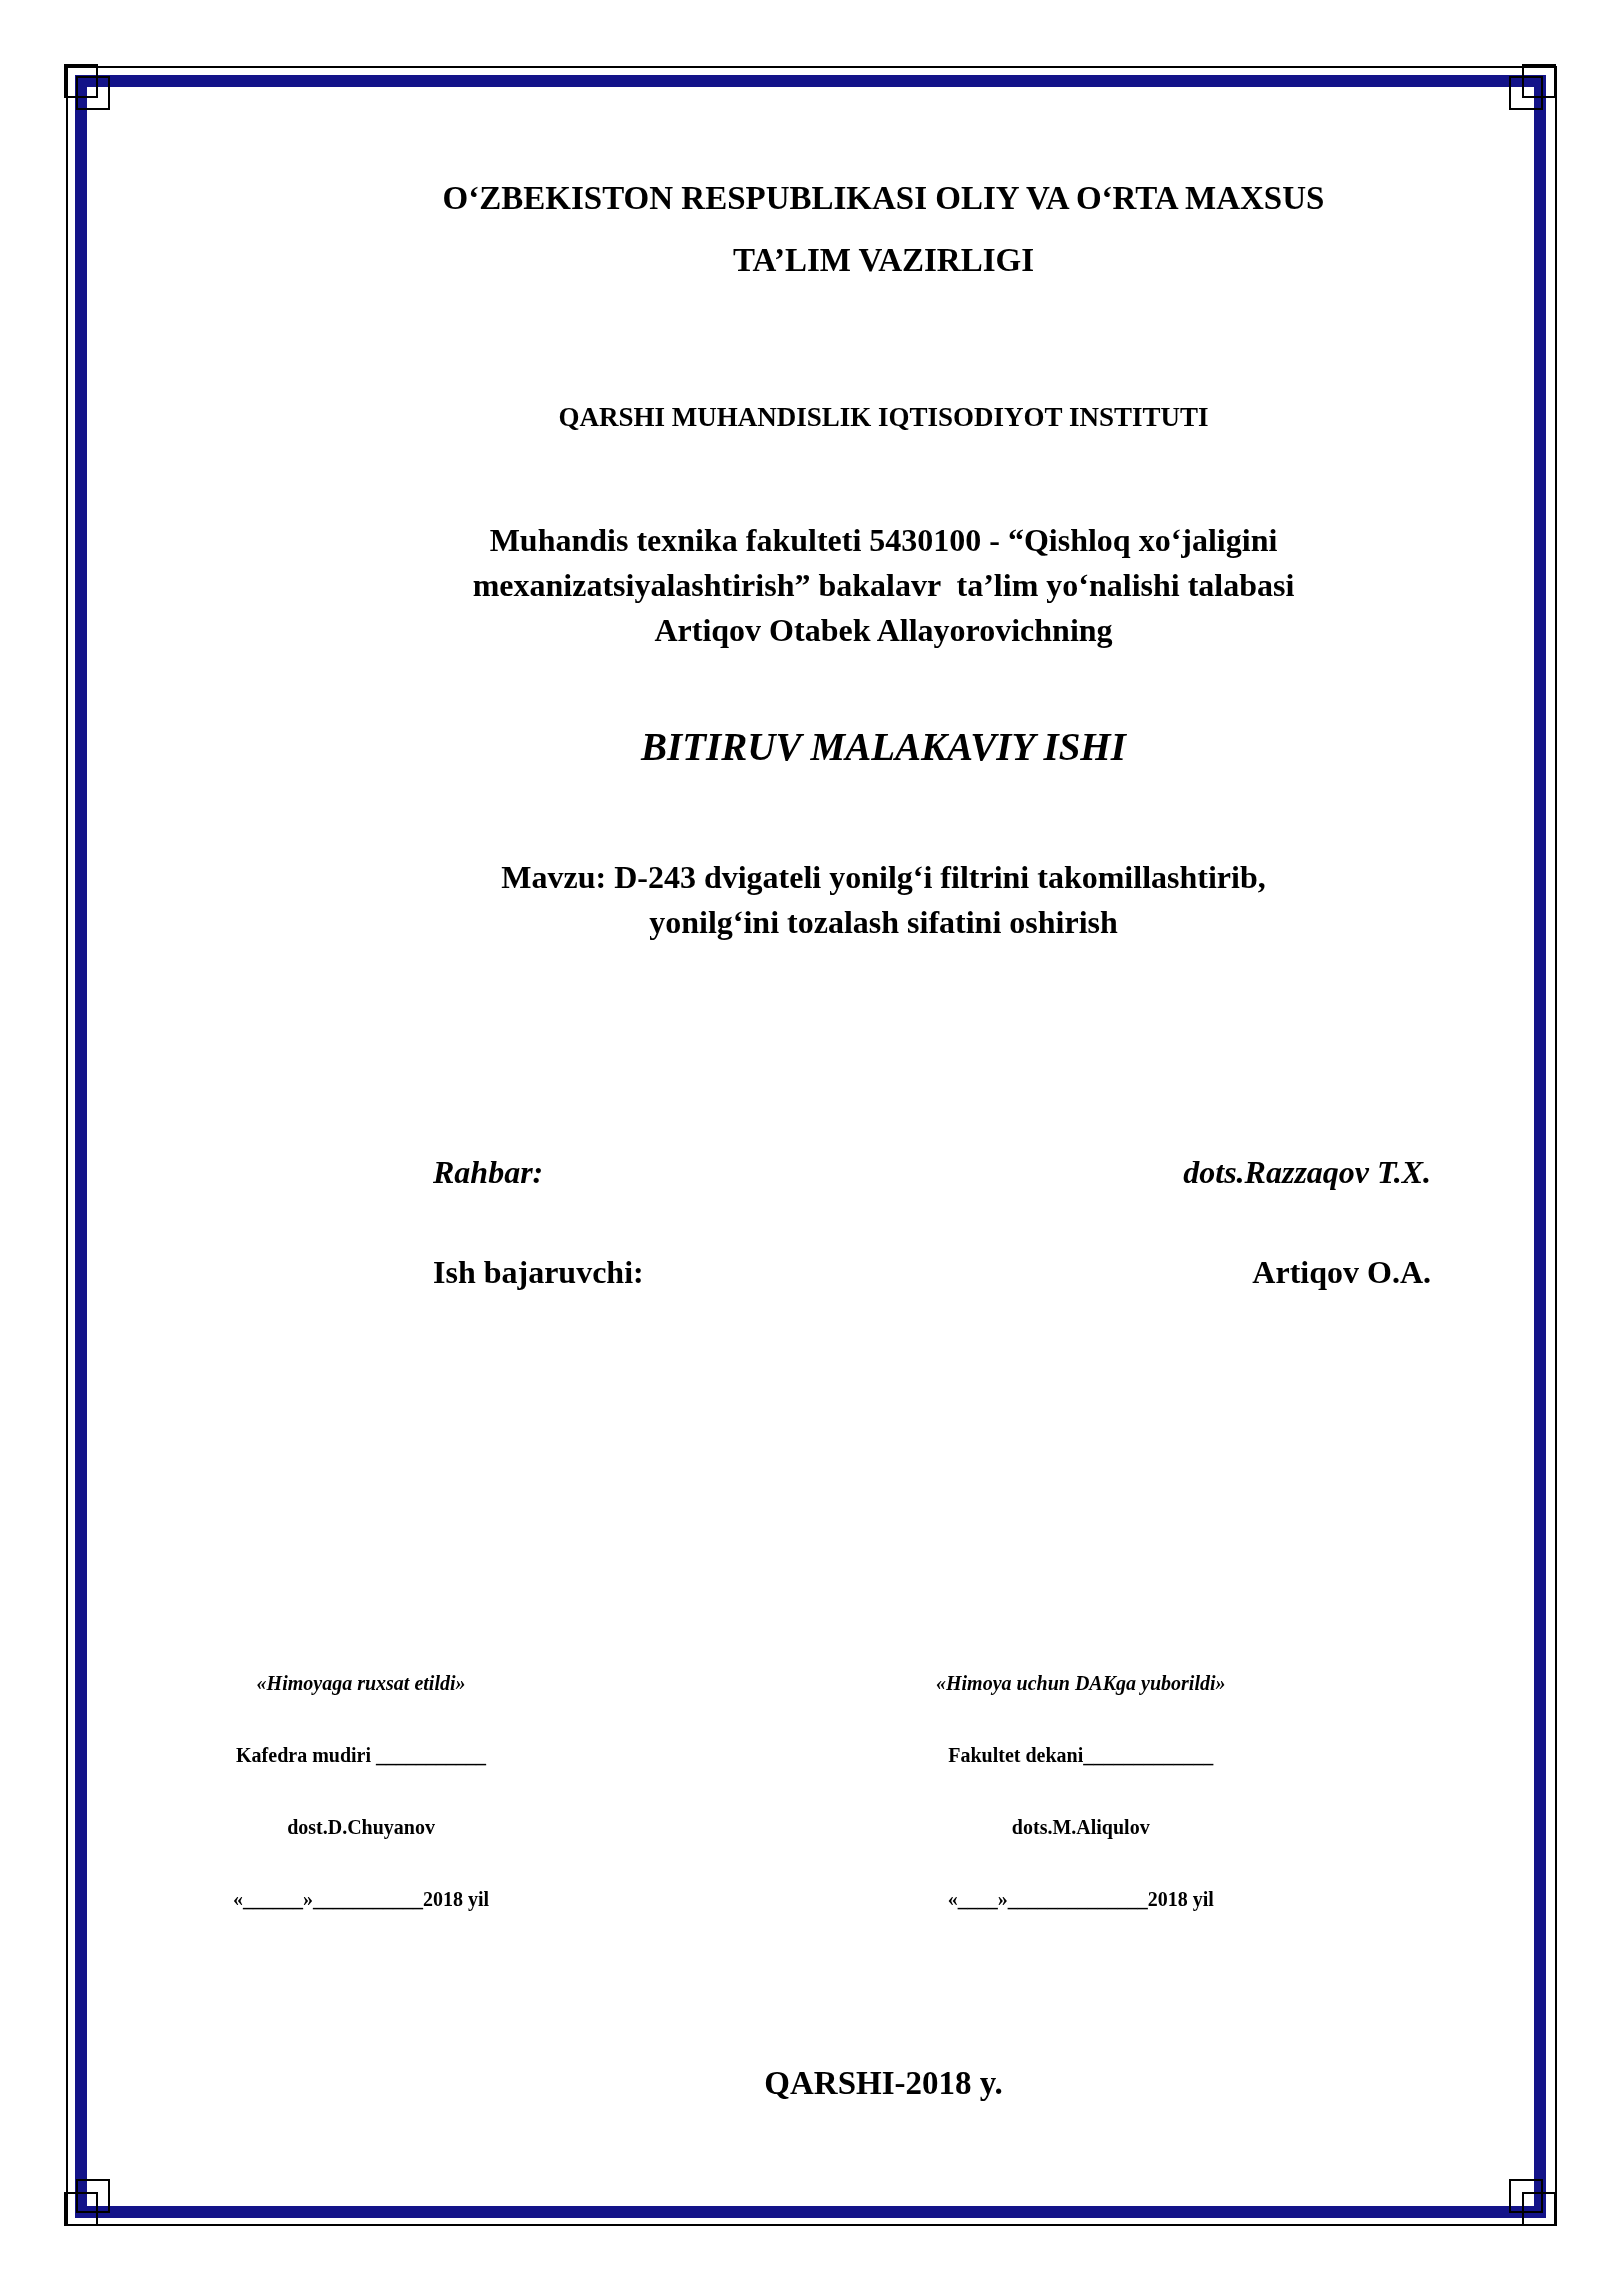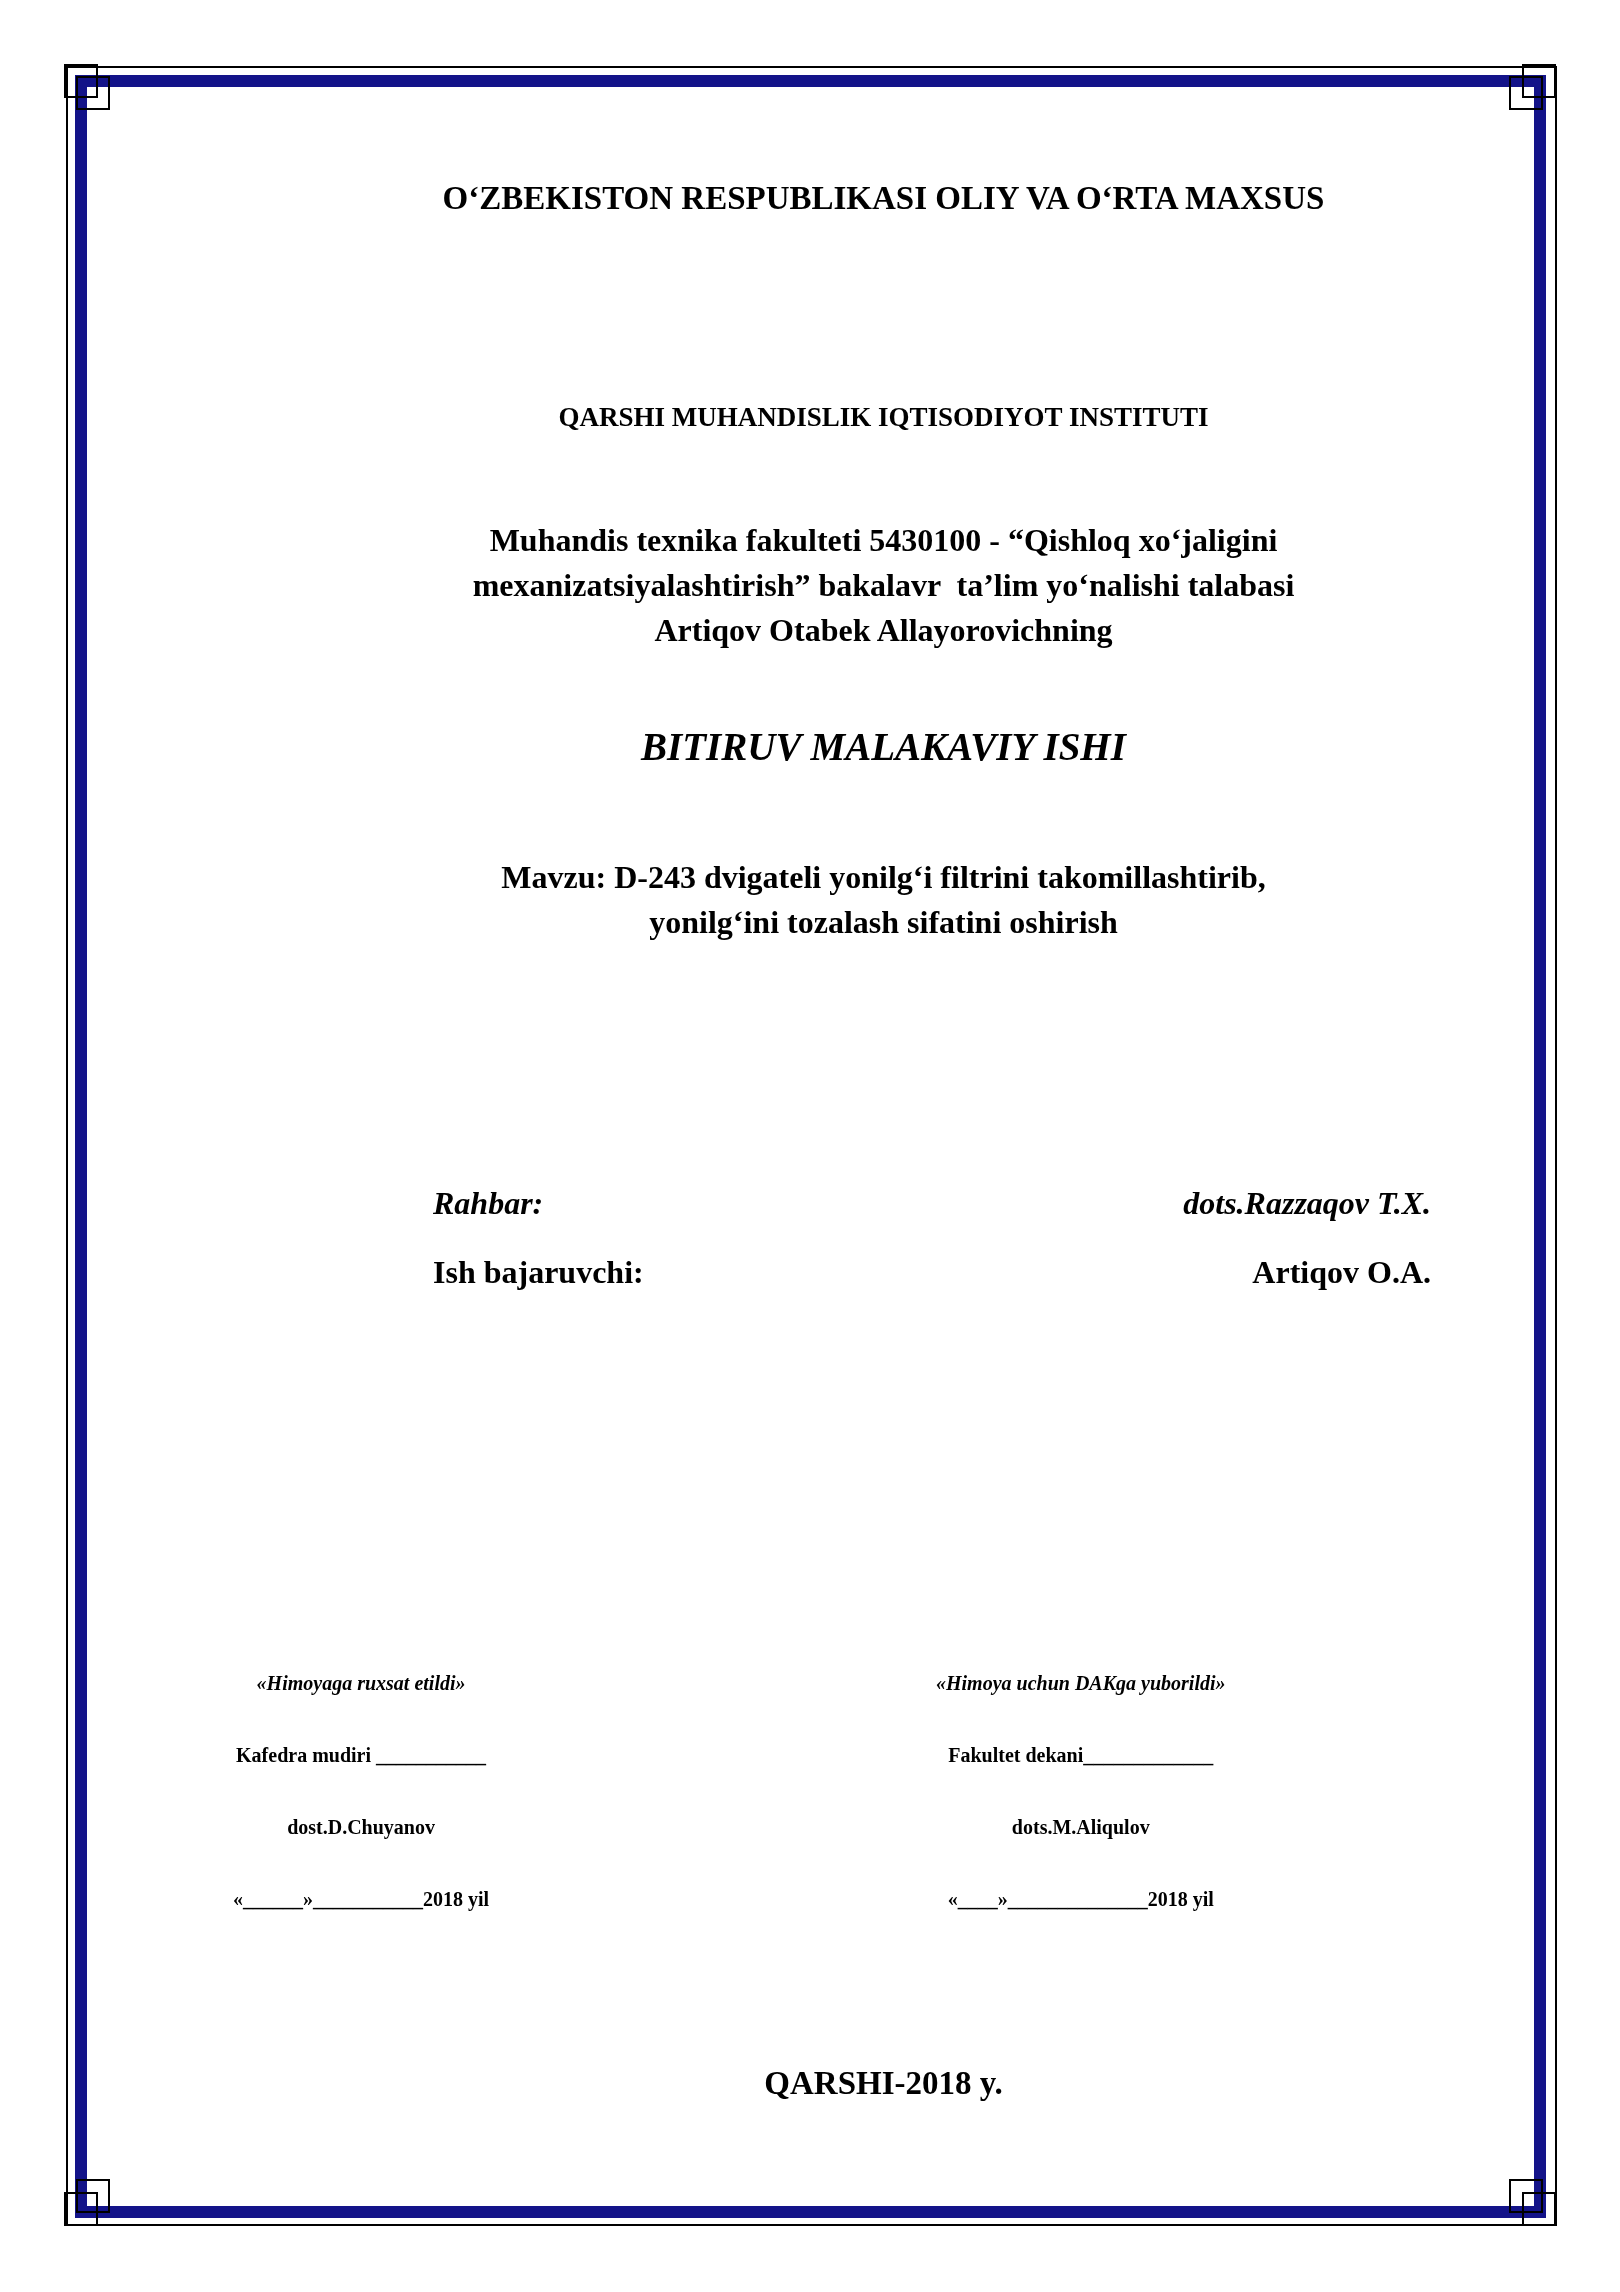--- a/index.html
+++ b/index.html
@@ -44,21 +44,21 @@
   .faculty   { top: 518px;  font-size: 32px; line-height: 45px; }
   .worktype  { top: 727px;  font-size: 39px; line-height: 39px; font-style: italic; }
   .topic     { top: 855px;  font-size: 32px; line-height: 45px; }
   .footer    { top: 2064px; font-size: 33px; line-height: 39px; }
 
   .people-row {
     position: absolute; left: 433px; width: 998px;
     display: flex; justify-content: space-between;
     font-size: 32px; line-height: 39px;
   }
-  .row-supervisor { top: 1184px; font-style: italic; }
+  .row-supervisor { top: 1153px; font-style: italic; }
   .row-executor   { top: 1253px; }
 
   .sig-col {
     position: absolute; top: 1647px;
     font-size: 20px; line-height: 72px; text-align: center;
   }
   .sig-left  { left: 233px; }
   .sig-right { left: 936px; }
   .sig-title { font-style: italic; }
 </style>
@@ -74,20 +74,21 @@
   <div class="csq" style="left:76px;   top:76px;"></div>
   <div class="csq" style="left:1522px; top:64px;"></div>
   <div class="csq" style="left:1509px; top:76px;"></div>
   <div class="csq" style="left:64px;   top:2192px;"></div>
   <div class="csq" style="left:76px;   top:2179px;"></div>
   <div class="csq" style="left:1522px; top:2192px;"></div>
   <div class="csq" style="left:1509px; top:2179px;"></div>
 
   <div class="cblock ministry">
     <div class="line">O‘ZBEKISTON RESPUBLIKASI OLIY VA O‘RTA MAXSUS</div>
+    <div class="line">TA’LIM VAZIRLIGI</div>
   </div>
 
   <div class="cblock institute">
     <div class="line">QARSHI MUHANDISLIK IQTISODIYOT INSTITUTI</div>
   </div>
 
   <div class="cblock faculty">
     <div class="line">Muhandis texnika fakulteti 5430100 - “Qishloq xo‘jaligini</div>
     <div class="line">mexanizatsiyalashtirish” bakalavr  ta’lim yo‘nalishi talabasi</div>
     <div class="line">Artiqov Otabek Allayorovichning</div>

